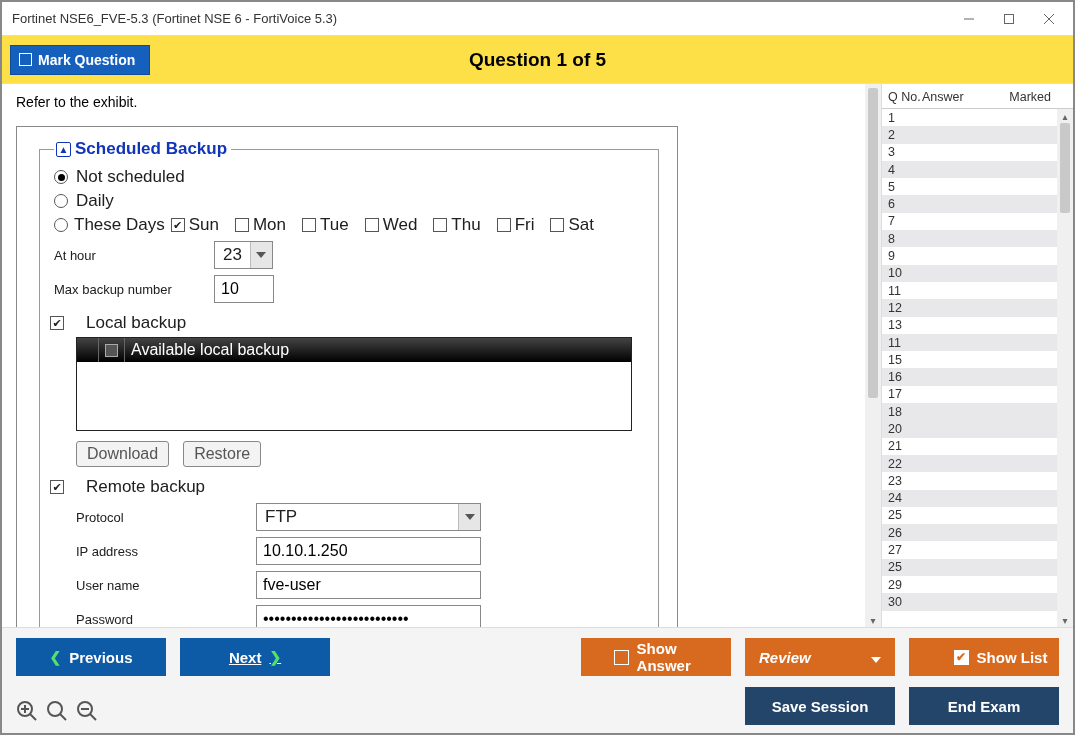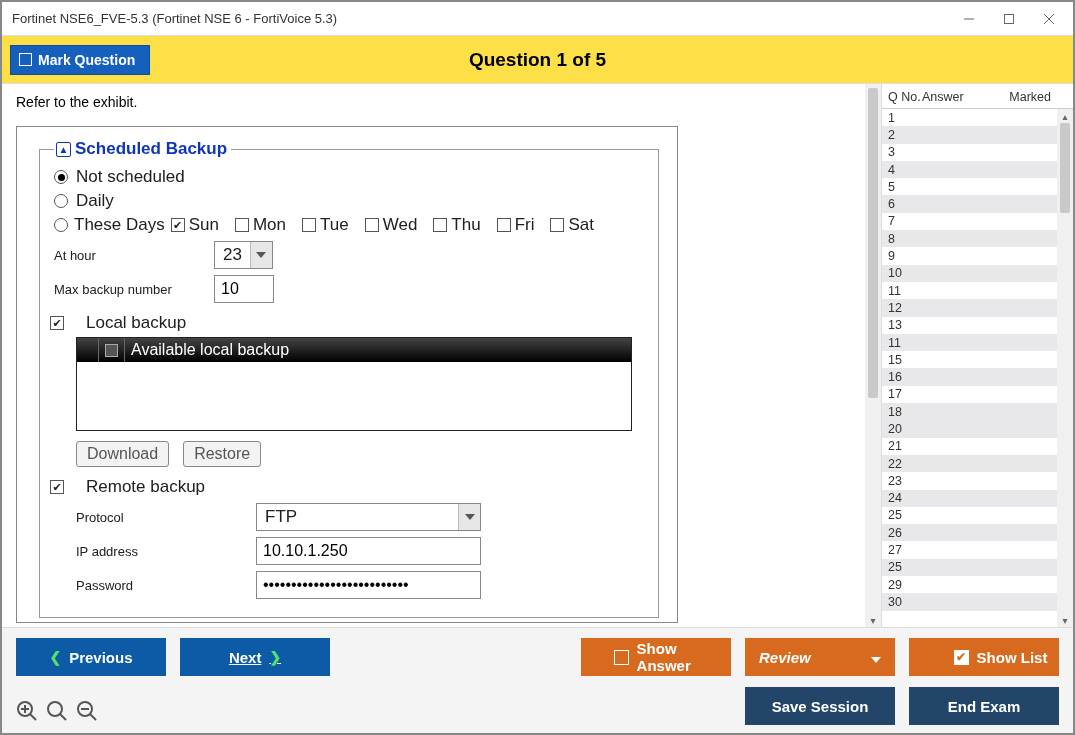--- a/index.html
+++ b/index.html
@@ -266,20 +266,24 @@
                         <polygon points="0,0 10,0 5,6"></polygon>
                       </svg>
                     </span>
                 </span>
               </div>
               <div class="formrow">
                 <span class="lbl">IP address</span>
                 <input class="txt md" value="10.10.1.250" style="">
               </div>
               <div class="formrow">
+                <span class="lbl">User name</span>
+                <input class="txt md" value="fve-user" style="">
+              </div>
+              <div class="formrow">
                 <span class="lbl">Password</span>
                 <input class="txt md" value="••••••••••••••••••••••••••" style="">
               </div>
             </div>
 
           </fieldset>
         </div>
       </div>
     </div>
 

